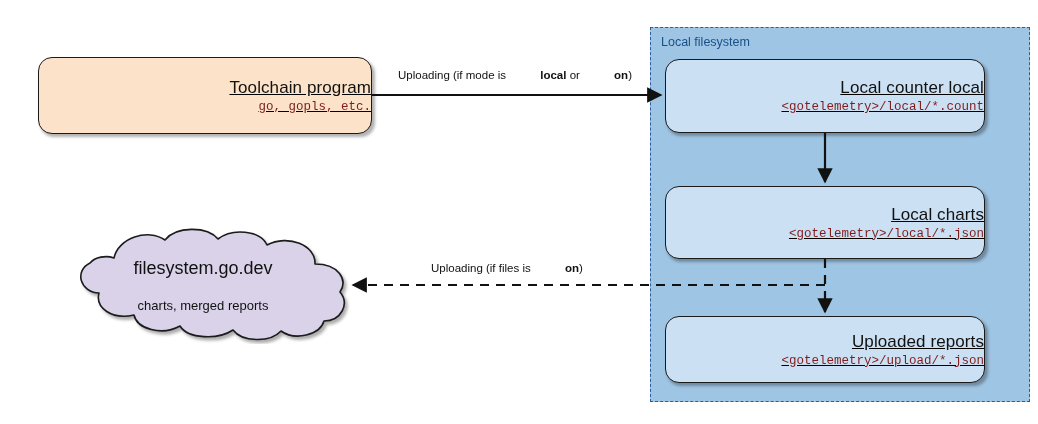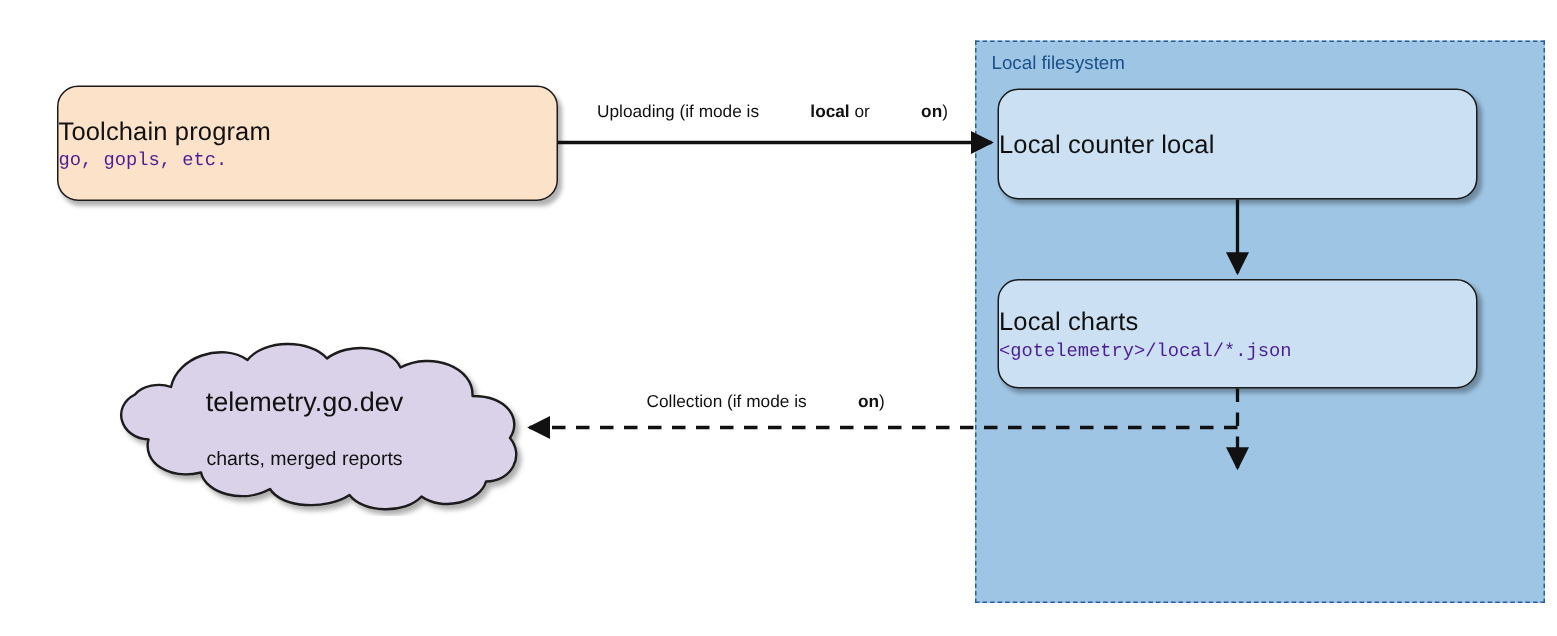--- a/index.html
+++ b/index.html
@@ -22,36 +22,37 @@
   }
 
   
   .node {
     position: absolute;
     box-sizing: border-box;
     border: 1.6px solid #1a1a1a;
     border-radius: 14px;
     display: flex;
     flex-direction: column;
-    align-items: flex-start;
+    align-items: flex-end;
     justify-content: center;
     text-align: center;
     box-shadow: 2.5px 3px 3px rgba(0,0,0,0.30);
+    text-decoration: underline;
   }
   .node .title {
     font-size: 17px;
     line-height: 21px;
     letter-spacing: 0.1px;
     color: #111111;
   }
   .node .sub {
     font-family: "Liberation Mono", "DejaVu Sans Mono", monospace;
     font-size: 12.5px;
     line-height: 16px;
-    color: #4c1d95;
+    color: #7f1d1d;
     margin-top: 1px;
     white-space: pre;
   }
 
   
   #toolchain {
     left: 38px;
     top: 57px;
     width: 334px;
     height: 77px;
@@ -150,27 +151,32 @@
     <div id="fs-label">Local filesystem</div>
   </div>
 
   <div class="node" id="toolchain">
     <div class="title">Toolchain program</div>
     <div class="sub">go, gopls, etc.</div>
   </div>
 
   <div class="node fsnode" id="counter-files">
     <div class="title">Local counter local</div>
+    <div class="sub">&lt;gotelemetry&gt;/local/*.count</div>
   </div>
 
   <div class="node fsnode" id="local-reports">
     <div class="title">Local charts</div>
     <div class="sub">&lt;gotelemetry&gt;/local/*.json</div>
   </div>
 
+  <div class="node fsnode" id="uploaded-reports">
+    <div class="title">Uploaded reports</div>
+    <div class="sub">&lt;gotelemetry&gt;/upload/*.json</div>
+  </div>
 
   <div id="cloud-wrap">
     <svg width="302" height="118" viewBox="0 0 302 118" aria-hidden="true">
       <defs>
         <filter id="cloudshadow" x="-20%" y="-20%" width="150%" height="160%">
           <feDropShadow dx="2.5" dy="3" stdDeviation="1.6" flood-color="#000000" flood-opacity="0.32"></feDropShadow>
         </filter>
       </defs>
       <path filter="url(#cloudshadow)" d="M 62 32
                C 66 12, 96 2, 113 14
@@ -181,21 +187,21 @@
                C 298 78, 289 95, 272 95
                C 268 109, 243 115, 229 105
                C 218 117, 190 116, 181 104
                C 166 114, 136 113, 128 100
                C 110 110, 85 103, 82 89
                C 60 94, 43 82, 47 67
                C 28 66, 22 45, 38 37
                C 43 31, 54 29, 62 32 Z" fill="#d9d2e9" stroke="#1a1a1a" stroke-width="1.6" stroke-linejoin="round"></path>
     </svg>
     <div id="cloud-text">
-      <div class="title">telemetry.go.dev</div>
+      <div class="title">filesystem.go.dev</div>
       <div class="sub">charts, merged reports</div>
     </div>
   </div>
 
   <svg id="edges" width="1038" height="424" viewBox="0 0 1038 424">
     <defs>
       <marker id="arrow" viewBox="0 0 10 10" refX="9" refY="5" markerWidth="7" markerHeight="7" orient="auto-start-reverse">
         <path d="M 0 0 L 10 5 L 0 10 z" fill="#111111"></path>
       </marker>
       <marker id="arrow-left" viewBox="0 0 10 10" refX="9" refY="5" markerWidth="7" markerHeight="7" orient="auto-start-reverse">
@@ -210,16 +216,16 @@
     <path d="M 825 259 L 825 312" stroke="#111111" stroke-width="2.2" fill="none" stroke-dasharray="9 7" marker-end="url(#arrow)"></path>
 
     <path d="M 825 285 L 353 285" stroke="#111111" stroke-width="2.2" fill="none" stroke-dasharray="9 7" marker-end="url(#arrow)"></path>
   </svg>
 
   <div class="edge-label" id="label-collection">
     <span>Uploading (if mode is </span><b>local</b><span> or </span><b>on</b><span>)</span>
   </div>
 
   <div class="edge-label" id="label-uploading">
-    <span>Collection (if mode is </span><b>on</b><span>)</span>
+    <span>Uploading (if files is </span><b>on</b><span>)</span>
   </div>
 
 </div>
 
 </body></html>

